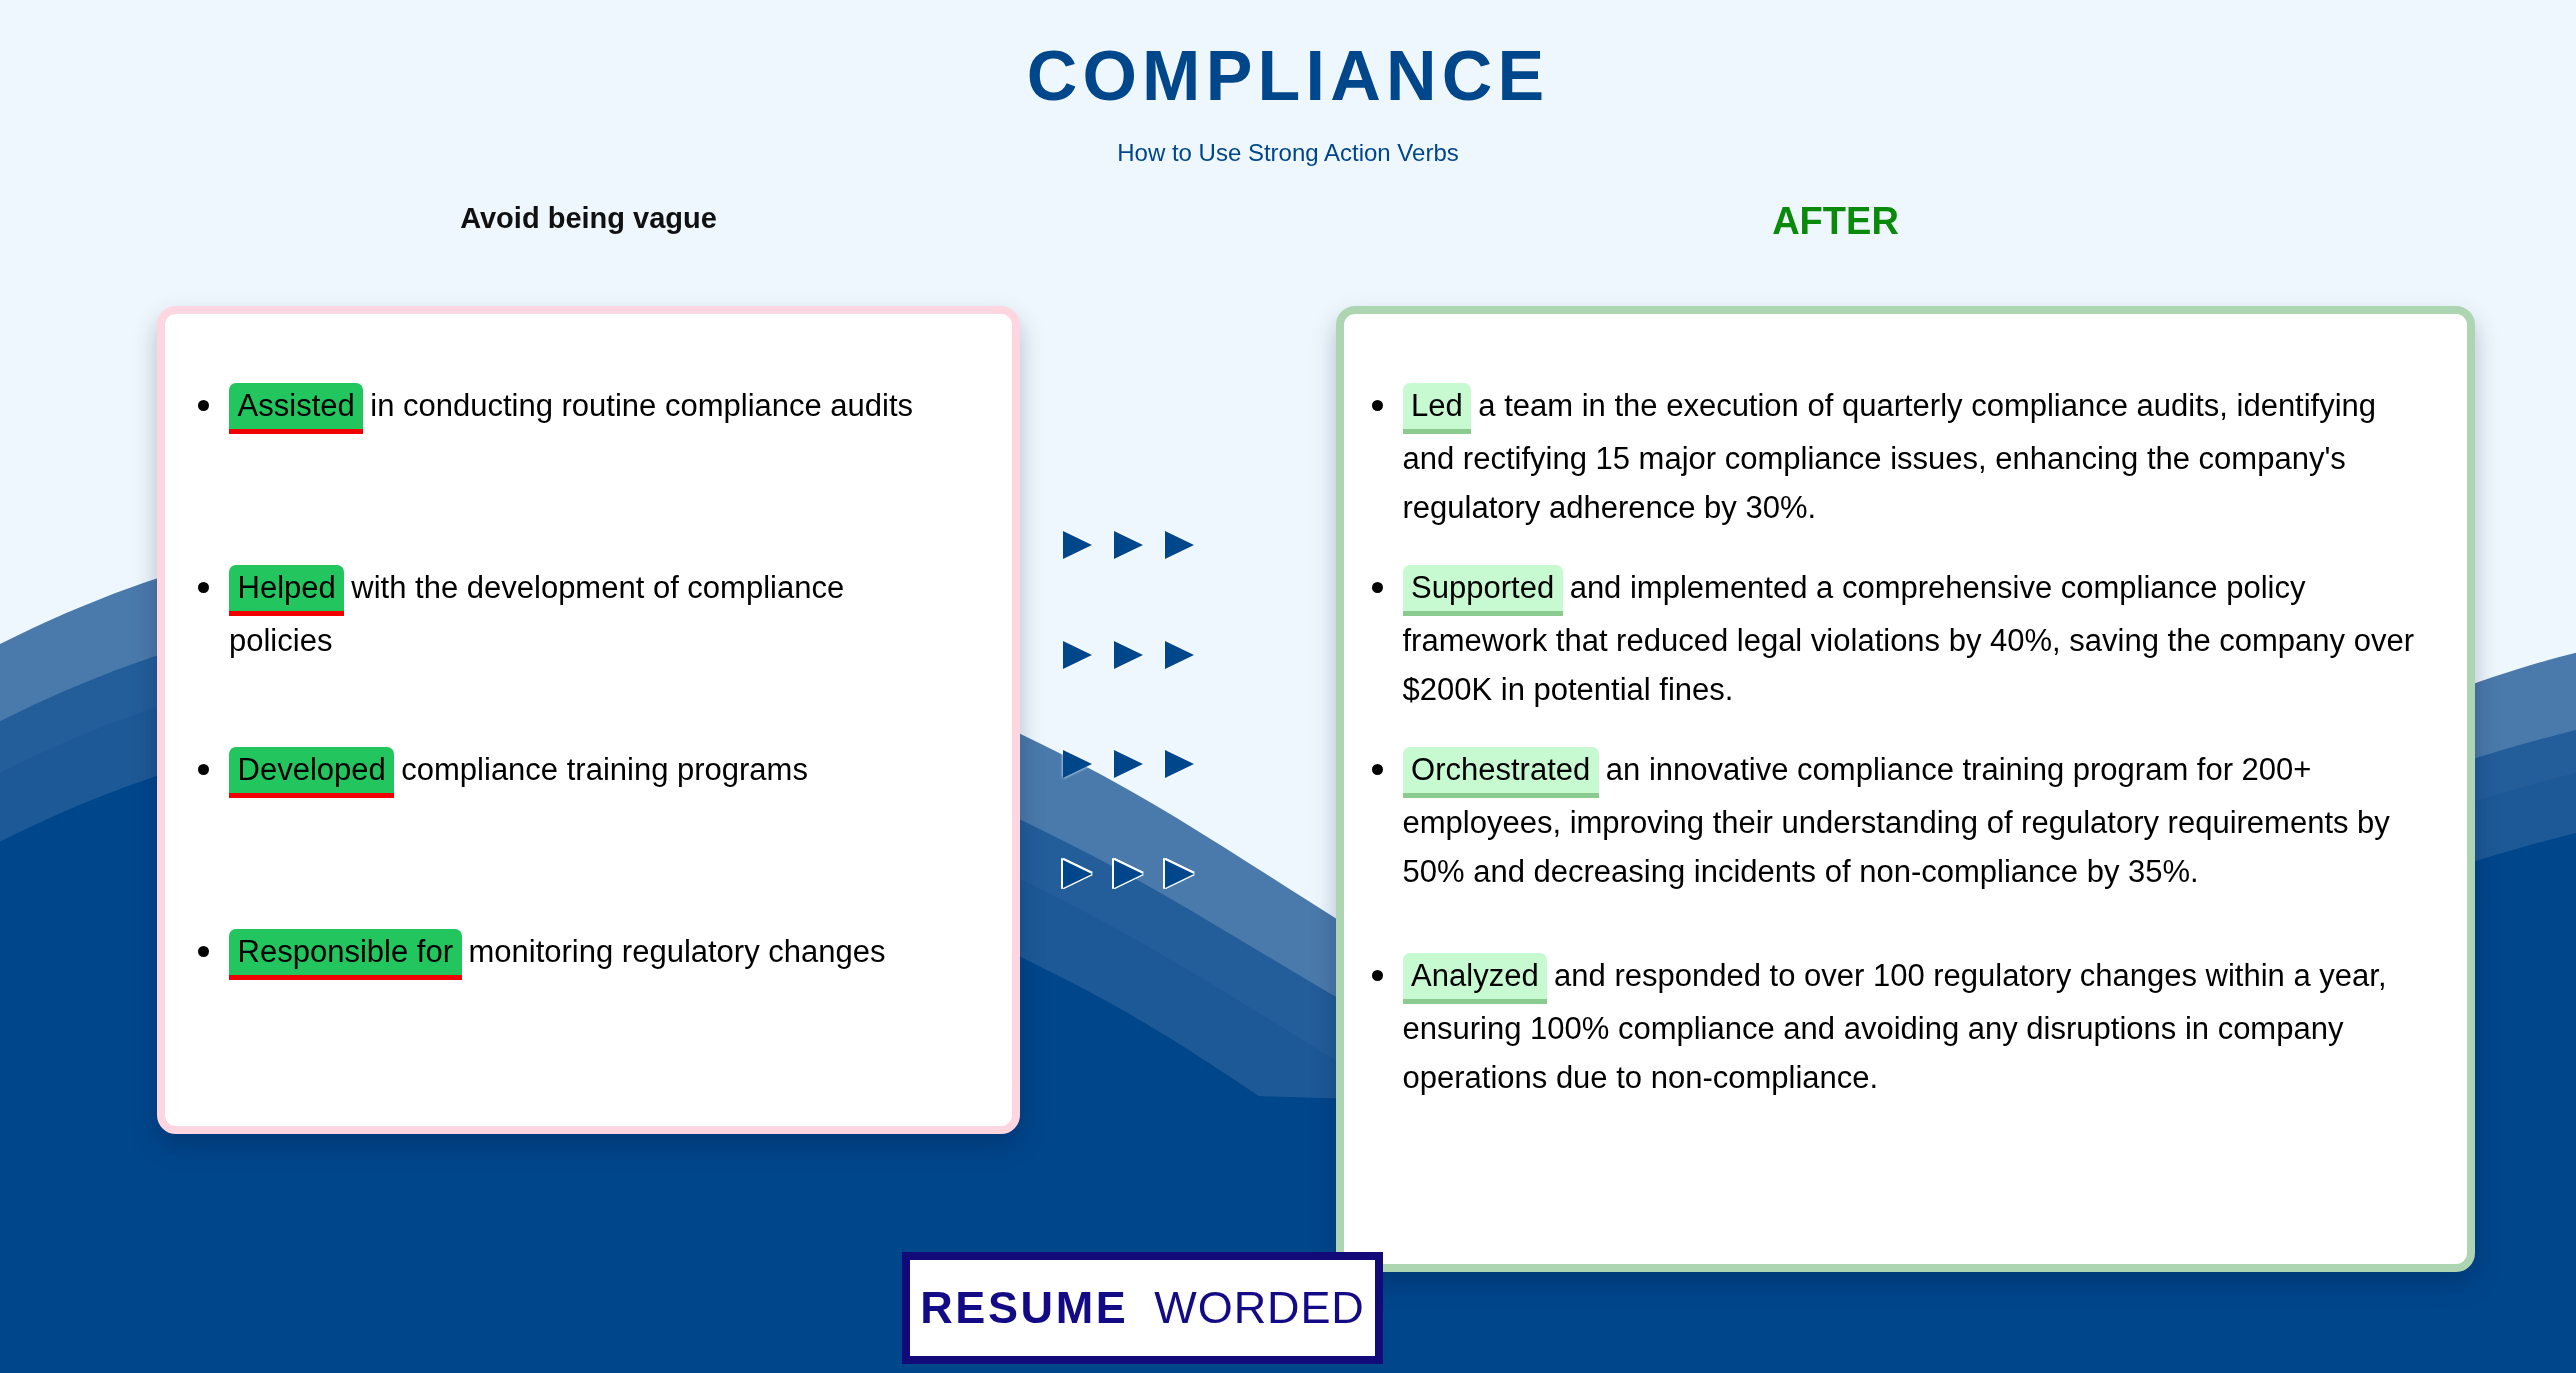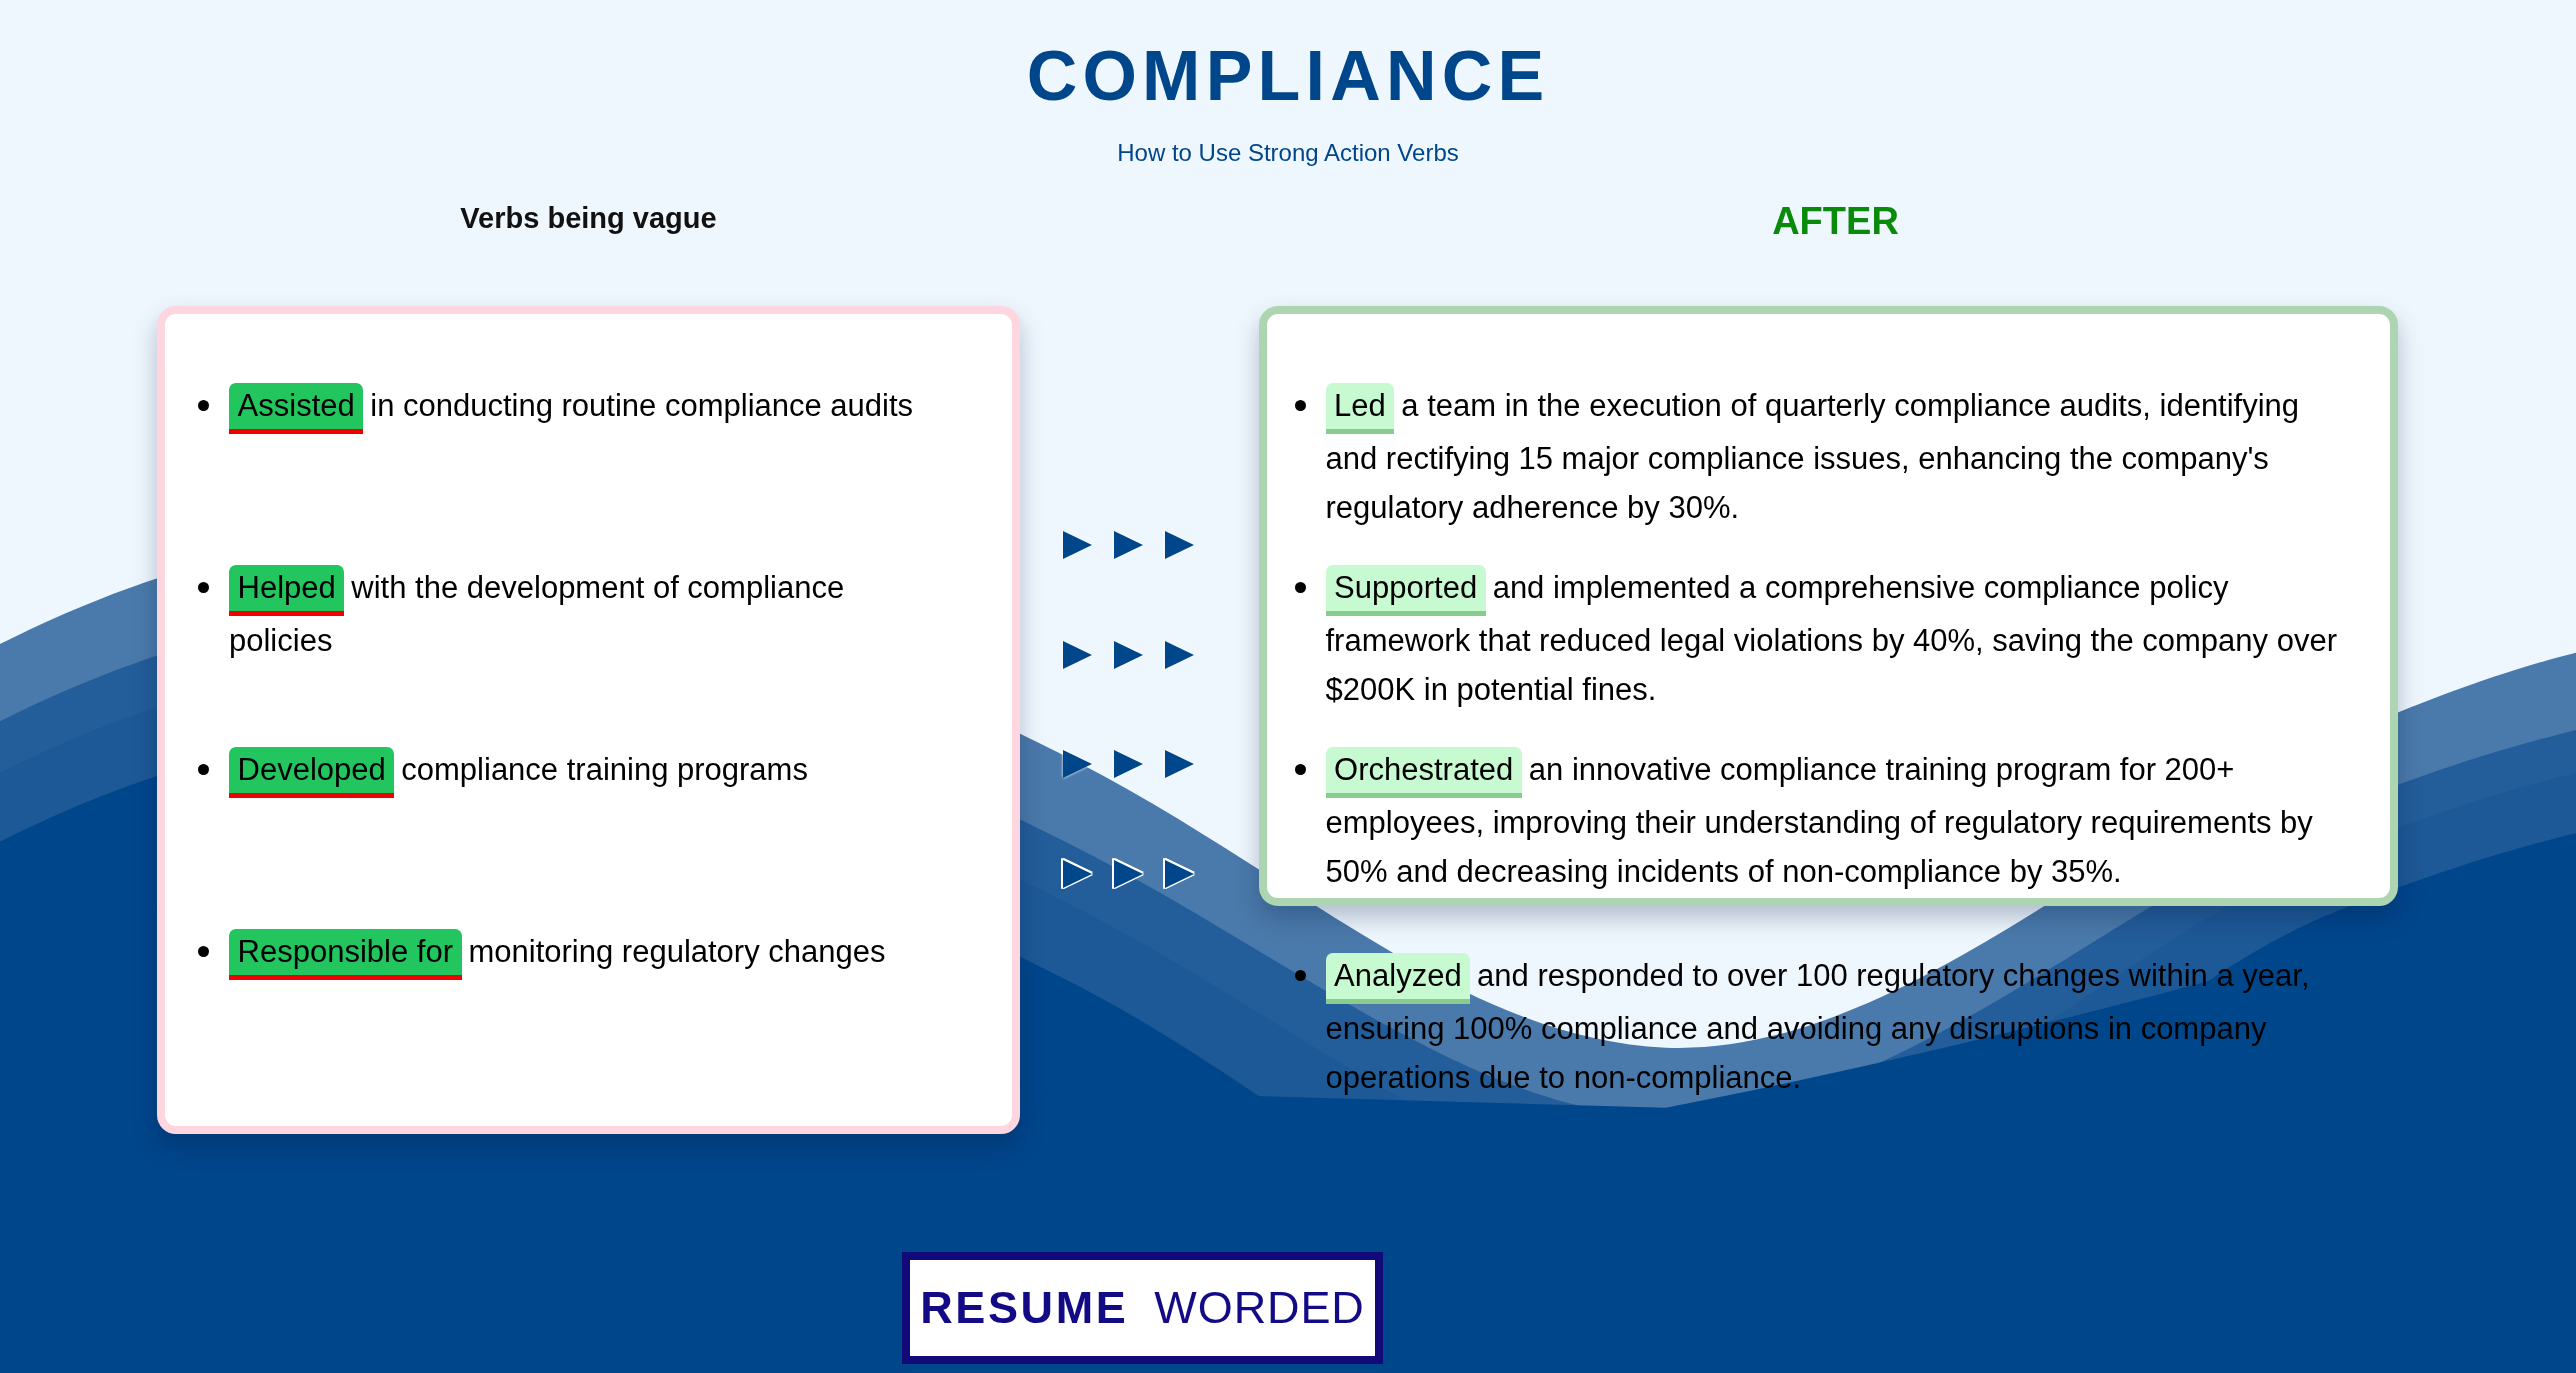--- a/index.html
+++ b/index.html
@@ -24,21 +24,21 @@
     .before-head .tag { color: #f00000; }
     .after-head { left: 1266px; width: 1139px; top: 199px; }
     .after-head .tag { color: #0a8a0a; }
 
     .card {
       position: absolute; background: #ffffff; border-radius: 19px; z-index: 2;
       box-shadow: 0 12px 24px rgba(0,20,60,0.25);
       box-sizing: border-box;
     }
     .card.before { left: 157px; top: 306px; width: 863px; height: 828px; border: 8.6px solid #fdd6df; }
-    .card.after  { left: 1259px; top: 306px; width: 1139px; height: 600px; border: 8.6px solid #aed5b2; padding-left: 16px; }
+    .card.after  { left: 1336px; top: 306px; width: 1139px; height: 966px; border: 8.6px solid #aed5b2; padding-left: 16px; }
 
     .bullet {
       position: absolute; font-size: 31px; color: #000; line-height: 49px;
     }
     .bullet .dot {
       position: absolute; left: 0; top: 19px; width: 11px; height: 11px;
       border-radius: 50%; background: #000;
     }
     .bullet .text { display: block; margin-left: 31px; }
     .kw {
@@ -74,21 +74,21 @@
   <path d="M0,840 C220,730 420,690 620,730 C800,770 1040,880 1240,980 C1500,1110 1720,1300 1940,1300 C2200,1300 2450,1060 2700,950 C2820,900 2920,870 3000,850 L3000,1600 L0,1600 Z" fill="#235d9a"></path>
   <path d="M0,900 C220,790 420,750 620,790 C800,830 1040,950 1240,1050 C1500,1180 1720,1380 1940,1380 C2200,1380 2450,1110 2700,1000 C2820,950 2920,920 3000,900 L3000,1600 L0,1600 Z" fill="#1d5996"></path>
   <path d="M0,980 C220,870 420,830 620,870 C800,910 1040,1040 1240,1140 C1500,1270 1720,1500 1940,1500 C2200,1500 2450,1180 2700,1070 C2820,1020 2920,990 3000,970 L3000,1600 L0,1600 Z" fill="#00468b"></path>
   <path d="M0,1600 L0,1000 C300,1100 900,1250 1240,1270 L1940,1290 C2400,1200 2800,1080 3000,1020 L3000,1600 Z" fill="#00468b"></path>
 </svg>
 
 <div class="title">COMPLIANCE</div>
 <div class="subtitle">How to Use Strong Action Verbs</div>
 
 <div class="col-head before-head">
-  <div class="desc">Verbs being vague</div>
+  <div class="desc">Avoid being vague</div>
 </div>
 <div class="col-head after-head">
   <div class="tag">AFTER</div>
 </div>
 
 <div class="card before">
   <div class="bullet" style="left:33px; top:67px; width:773px;">
     <span class="dot"></span>
     <span class="text"><span class="kw">Assisted</span><span>in conducting routine compliance audits</span></span>
   </div>

